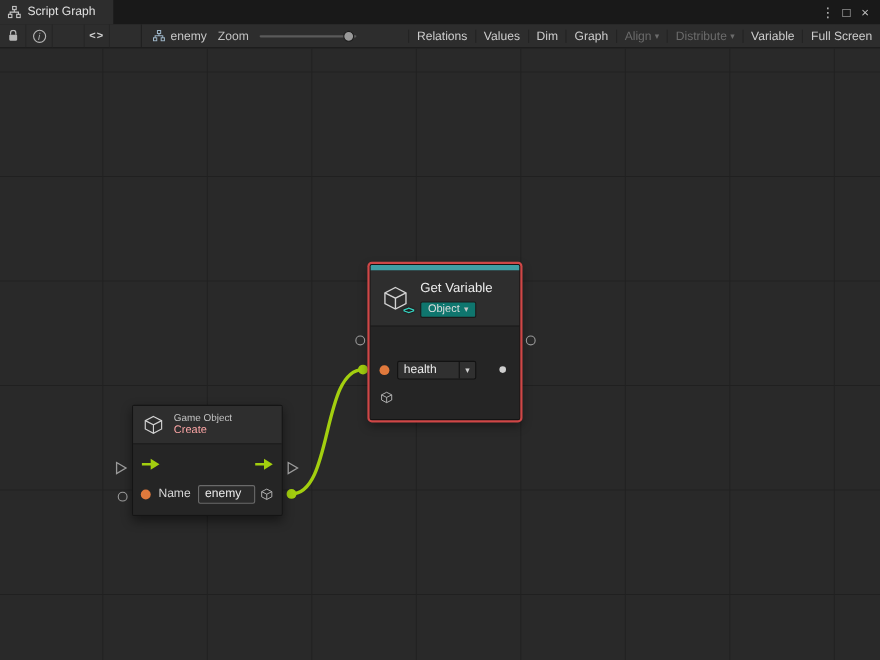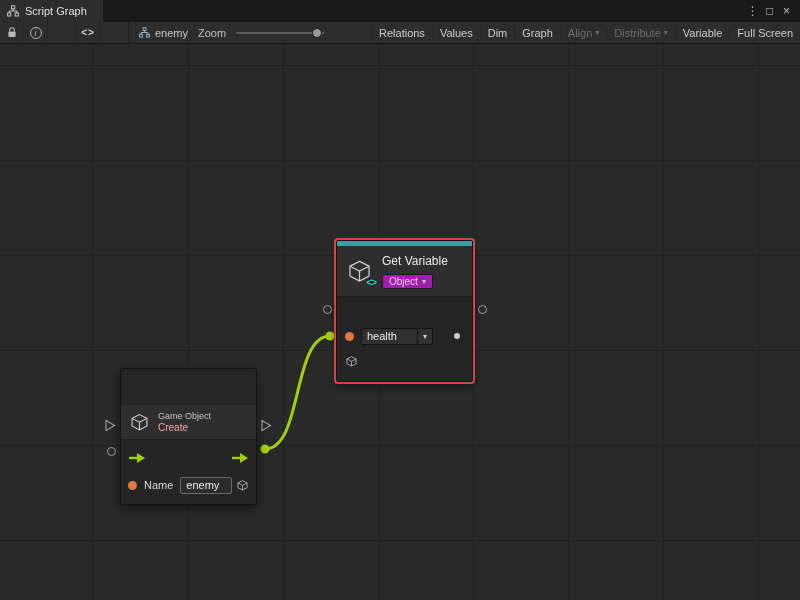--- a/index.html
+++ b/index.html
@@ -55,21 +55,21 @@
           box-shadow:0 4px 10px rgba(0,0,0,.45); color:#e6e6e6; }
   .node-selected { box-shadow:0 0 0 2px #cf4747, 0 4px 10px rgba(0,0,0,.45); }
 
   .teal-strip { height:5px; background:#3f9ea4; border-radius:1px 1px 0 0; }
 
   .gv-header { display:flex; align-items:center; gap:9px; padding:8px 8px 7px 9px; background:#2e2e2e; }
   .gv-icon { position:relative; width:27px; height:27px; flex:0 0 auto; }
   .gv-icon .code-overlay { position:absolute; right:-3px; bottom:-3px; font-size:10px; font-weight:bold;
                            color:#37d6c3; letter-spacing:-1px; text-shadow:0 0 2px #000; }
   .gv-title { font-size:12px; color:#ececec; margin-bottom:3px; }
-  .mini-dropdown { display:inline-flex; align-items:center; gap:4px; background:#a21caf;
+  .mini-dropdown { display:inline-flex; align-items:center; gap:4px; background:#0f766e;
                    border:1px solid #1b1b1b; border-radius:2px; padding:1px 6px; font-size:10px; color:#dcdcdc; }
   .mini-dropdown .dd-arrow { font-size:8px; color:#c5c5c5; }
 
   .gv-body { background:#252525; border-top:1px solid #1c1c1c; padding:6px 0 8px 0; }
   .gv-row { display:flex; align-items:center; height:26px; padding:0 8px;margin-top:20px; }
   .gv-row2 { display:flex; align-items:center; height:24px; padding:0 8px; }
 
   .dot { border-radius:50%; flex:0 0 auto; }
   .dot.orange { width:9px; height:9px; background:#e0793c; }
   .dot.light { width:6px; height:6px; background:#cfcfcf; margin-left:auto; margin-right:4px; }
@@ -78,21 +78,21 @@
                 background:#303030; border:1px solid #121212; border-radius:2px; }
   .field-text { font-size:11px; color:#ececec; padding:1px 5px; width:55px; }
   .field-dd { width:15px; display:flex; align-items:center; justify-content:center;
               border-left:1px solid #121212; font-size:8px; color:#cfcfcf; }
 
   .port-circle { position:absolute; width:9px; height:9px; border-radius:50%;
                  border:1px solid #9a9a9a; background:#292929; }
   .port-tri { position:absolute; width:12px; height:13px; }
 
   
-  .cn-header { display:flex; align-items:center; gap:8px; padding:6px 8px; background:#2e2e2e;margin-top:36px; }
+  .cn-header { display:flex; align-items:center; gap:8px; padding:6px 8px; background:#2e2e2e; }
   .cn-cat { font-size:9px; color:#c2c2c2; margin-bottom:1px; }
   .cn-title { font-size:10px; color:#fca5a5; }
   .cn-body { background:#252525; border-top:1px solid #1c1c1c; padding:4px 0 6px 0; }
   .cn-row { display:flex; align-items:center; padding:0 7px;justify-content:flex-end; }
   .cn-row.flow { height:28px; justify-content:space-between; }
   .cn-row.params { height:26px; }
   .cn-label { font-size:11px; color:#d5d5d5; margin-left:7px; }
   .input-box { margin-left:7px; width:52px; height:17px; background:#2b2b2b; border:1px solid #6a6a6a;
                border-radius:2px; font-size:11px; color:#ececec; padding:1px 5px; }
   .cube-end { margin-left:auto; }

